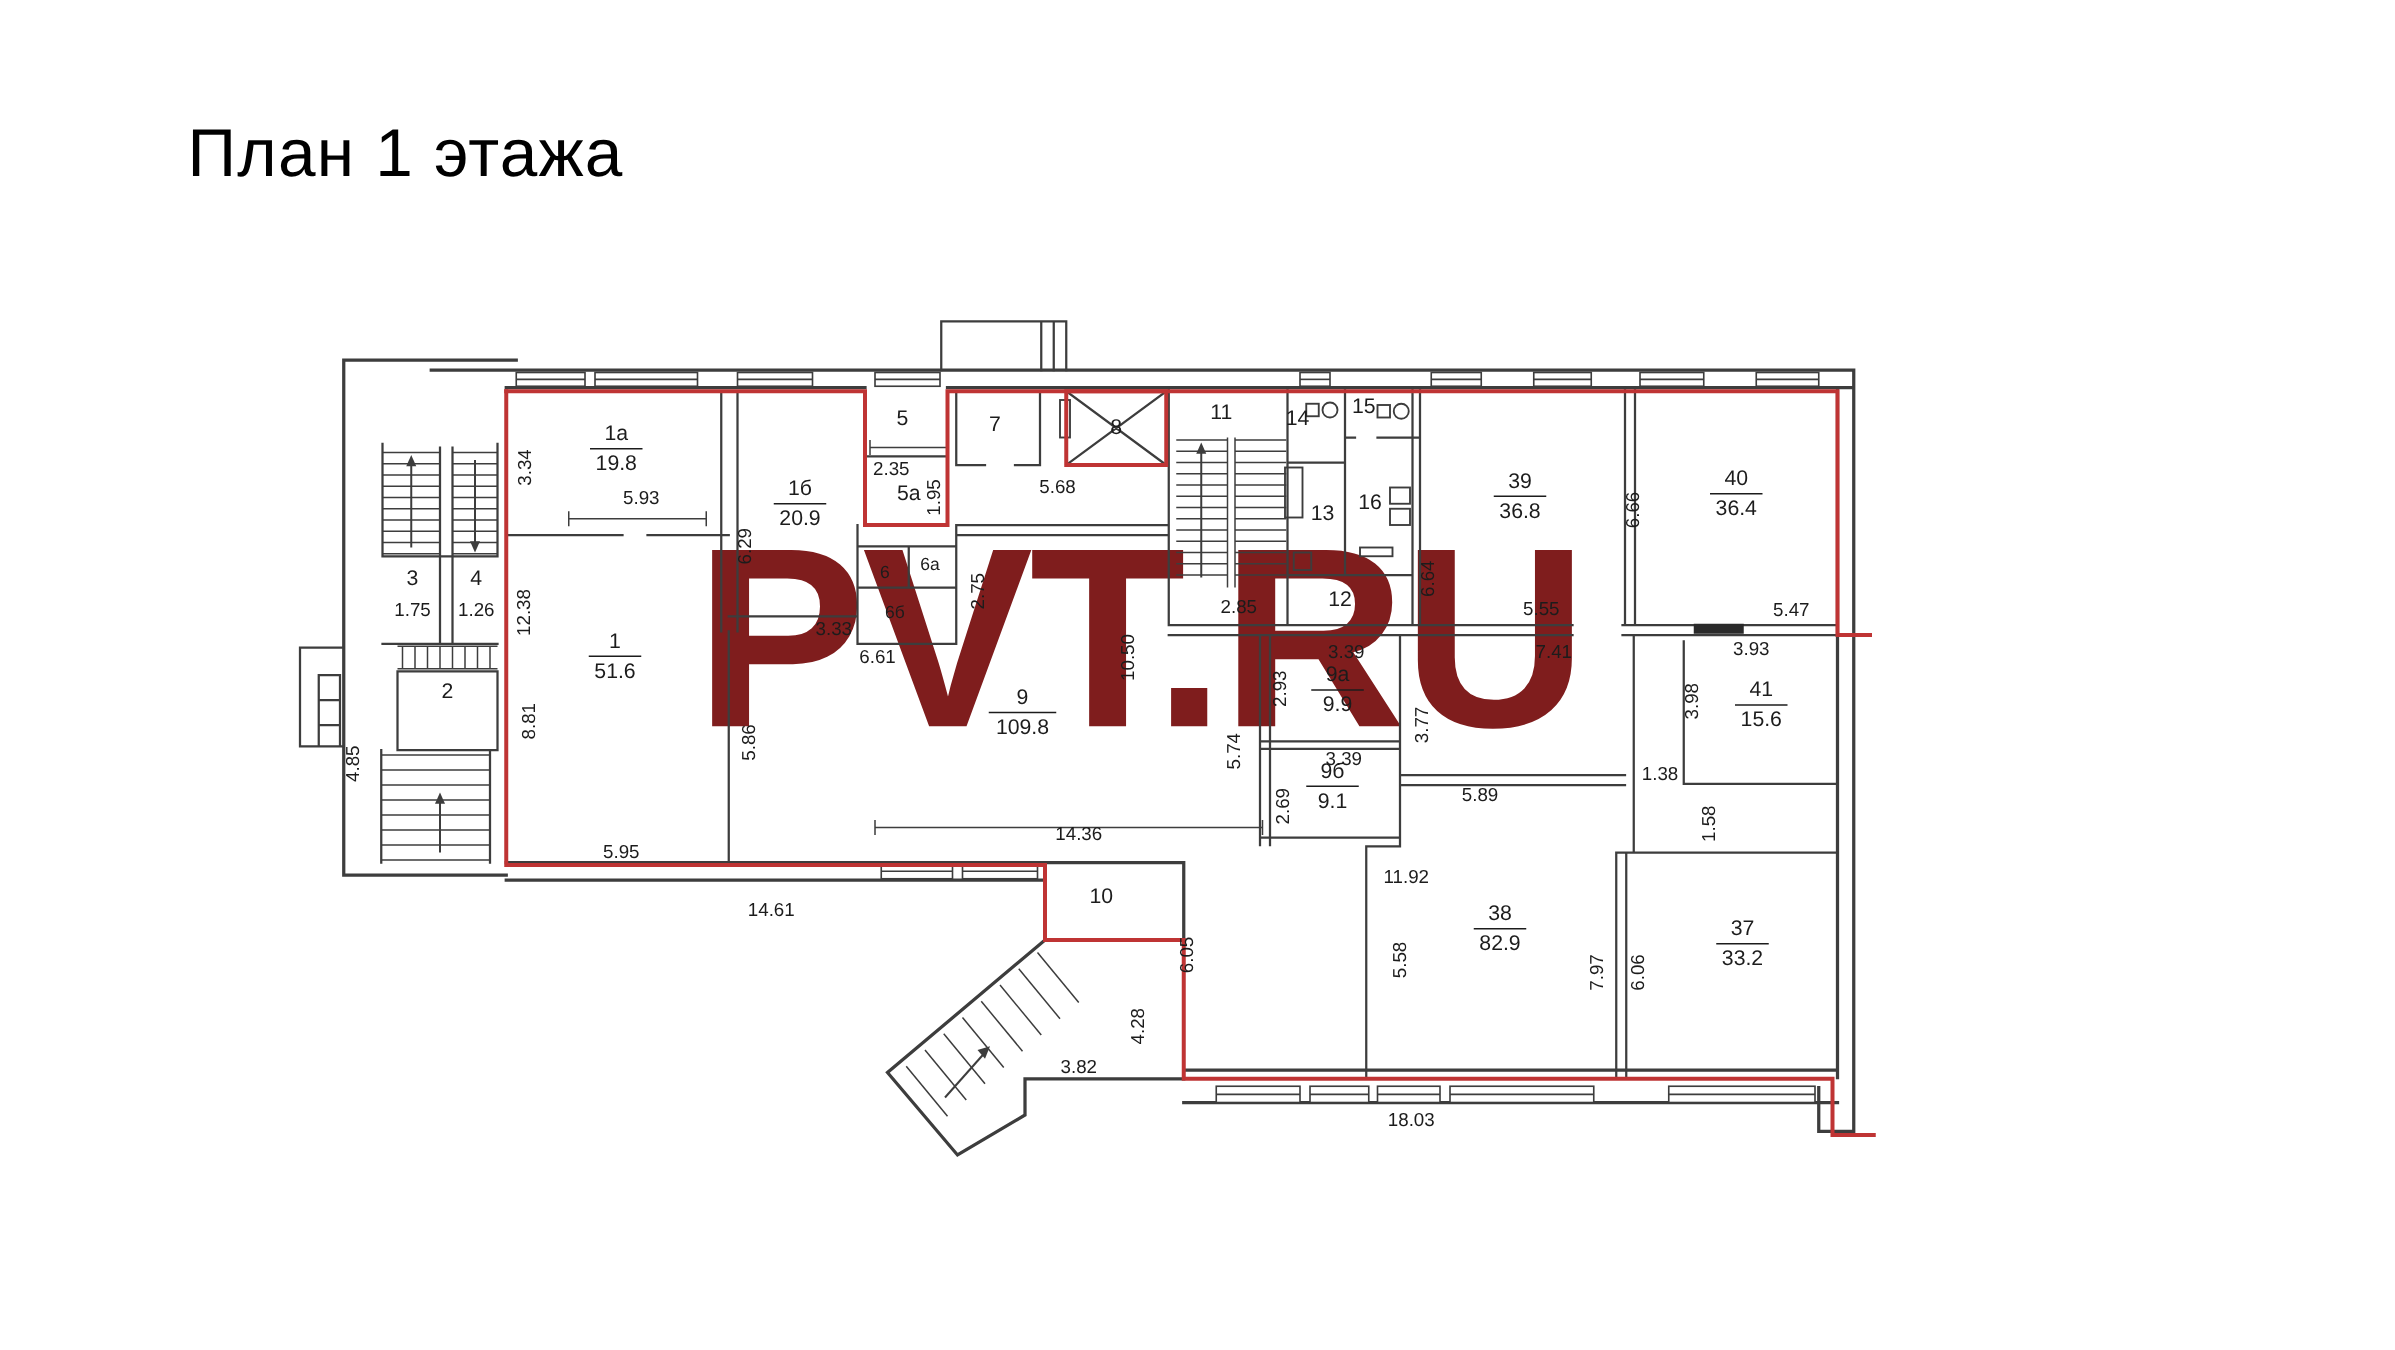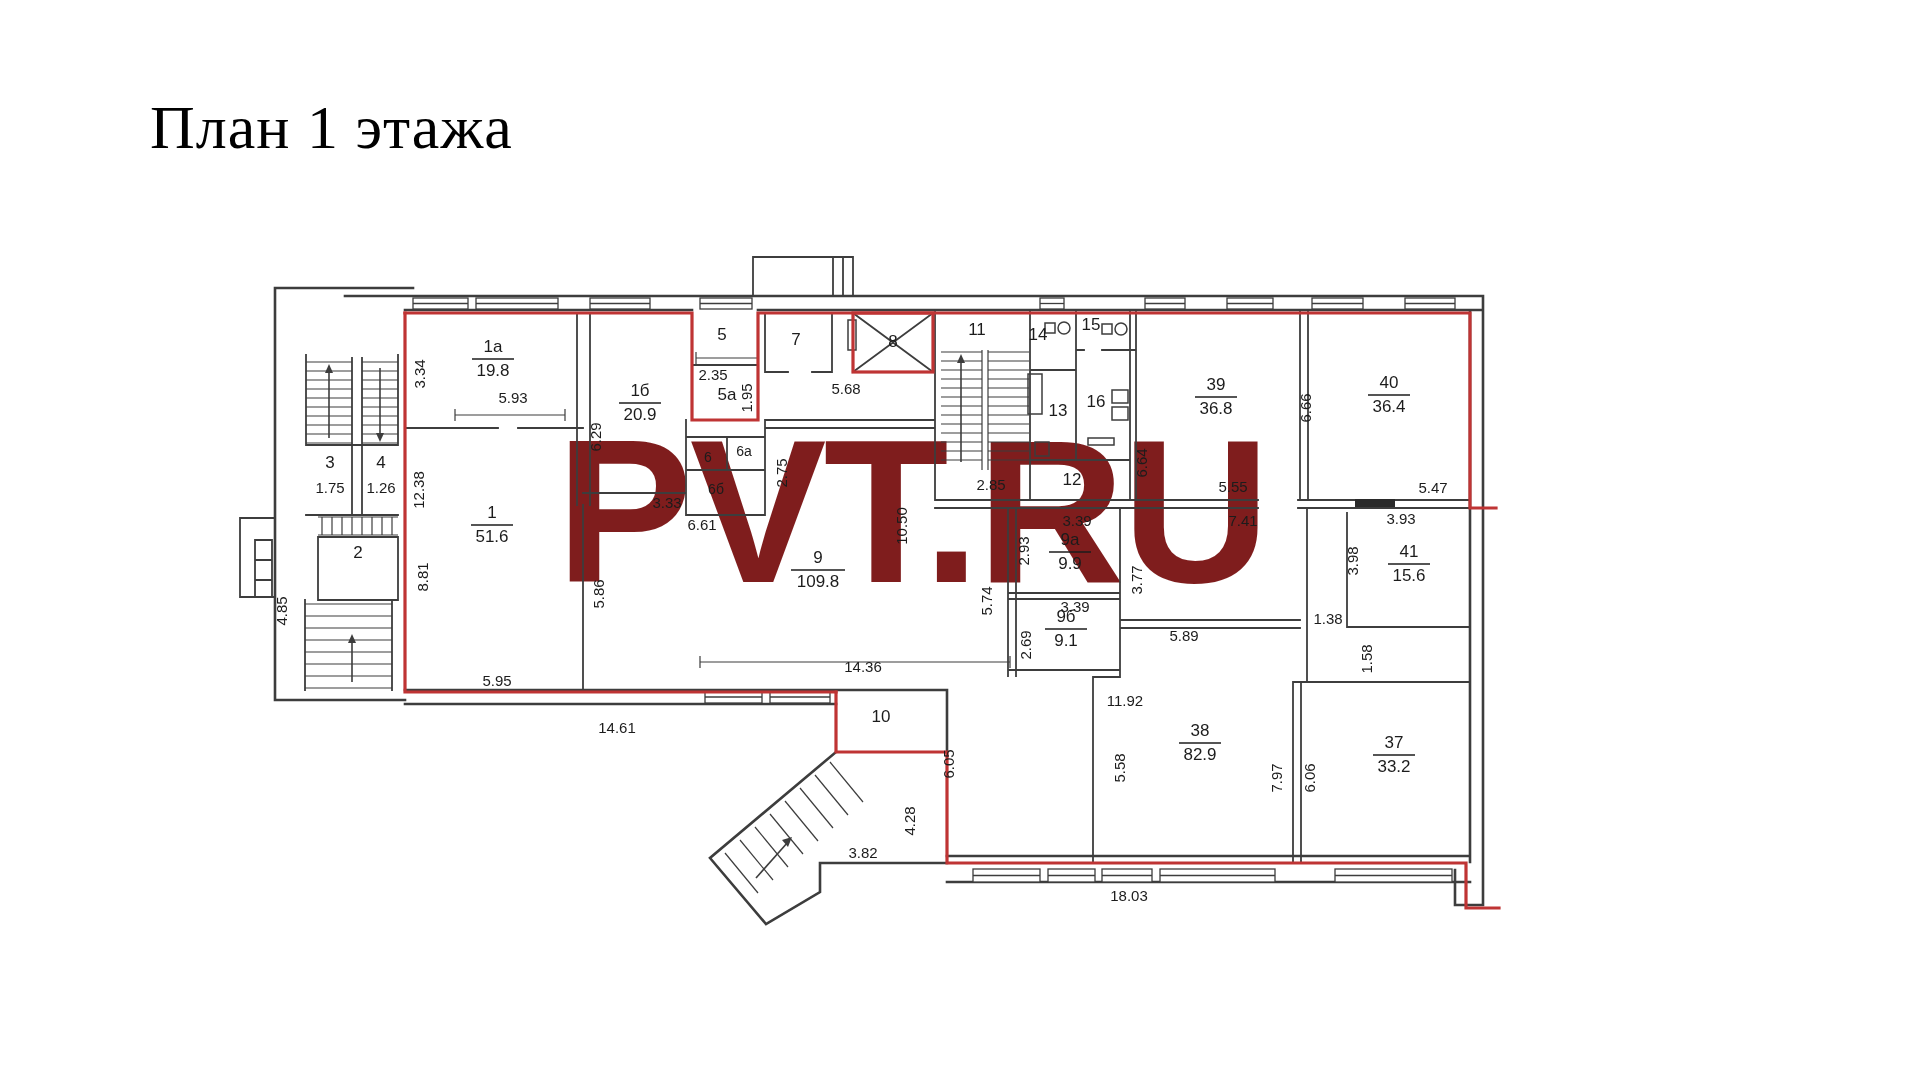--- a/index.html
+++ b/index.html
@@ -1,19 +1,19 @@
 <!DOCTYPE html>
 <html><head>
 <meta charset="utf-8">
 <style>
   html,body{margin:0;padding:0;background:#ffffff;}
   body{width:1916px;height:1080px;position:relative;overflow:hidden;
        font-family:"Liberation Sans",sans-serif;}
-  #title{position:absolute;left:150px;top:92px;font-size:62px;color:#000;
-         letter-spacing:1px;z-index:3;white-space:nowrap;font-family:Liberation Serif, serif;}
+  #title{position:absolute;left:150px;top:92px;font-size:54px;color:#000;
+         letter-spacing:1px;z-index:3;white-space:nowrap;}
   #watermark{position:absolute;left:556px;top:408px;z-index:0;
              font-size:205px;font-weight:700;line-height:205px;
              color:#7f1d1d;letter-spacing:-3px;white-space:nowrap;
              font-family:"Liberation Sans",sans-serif;}
   #plan{position:absolute;left:0;top:0;z-index:1;}
   text{font-family:"Liberation Sans",sans-serif;fill:#1c1c1c;}
 </style>
 </head>
 <body>
 

